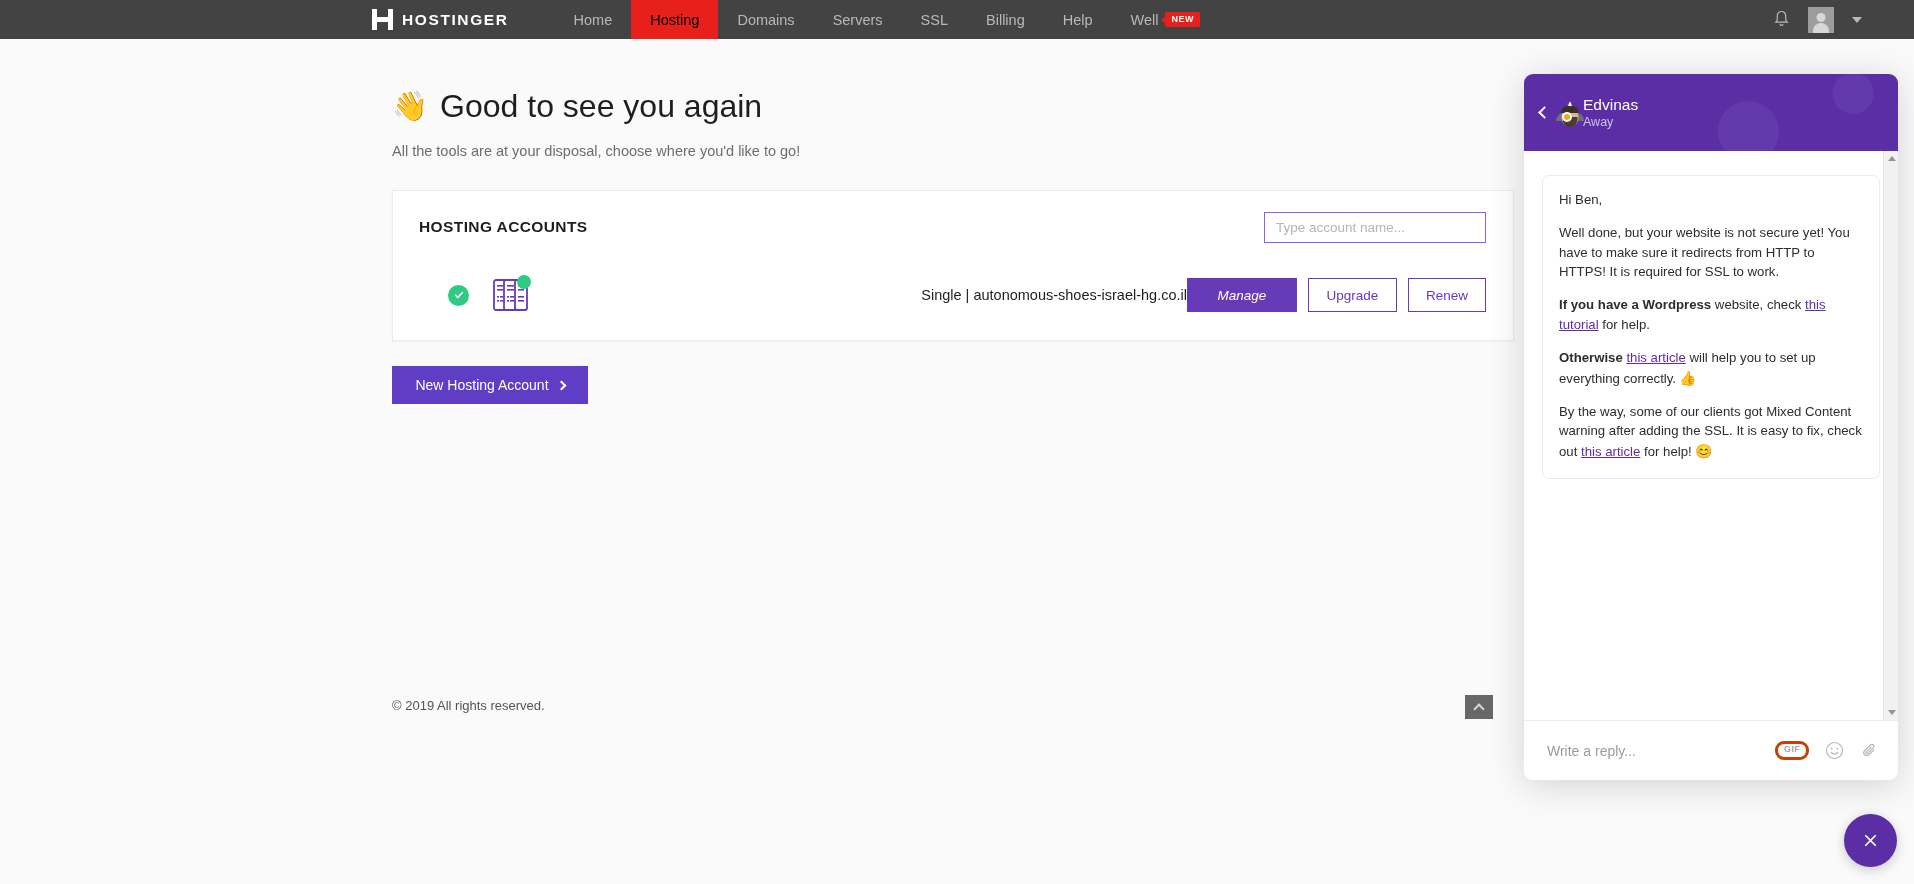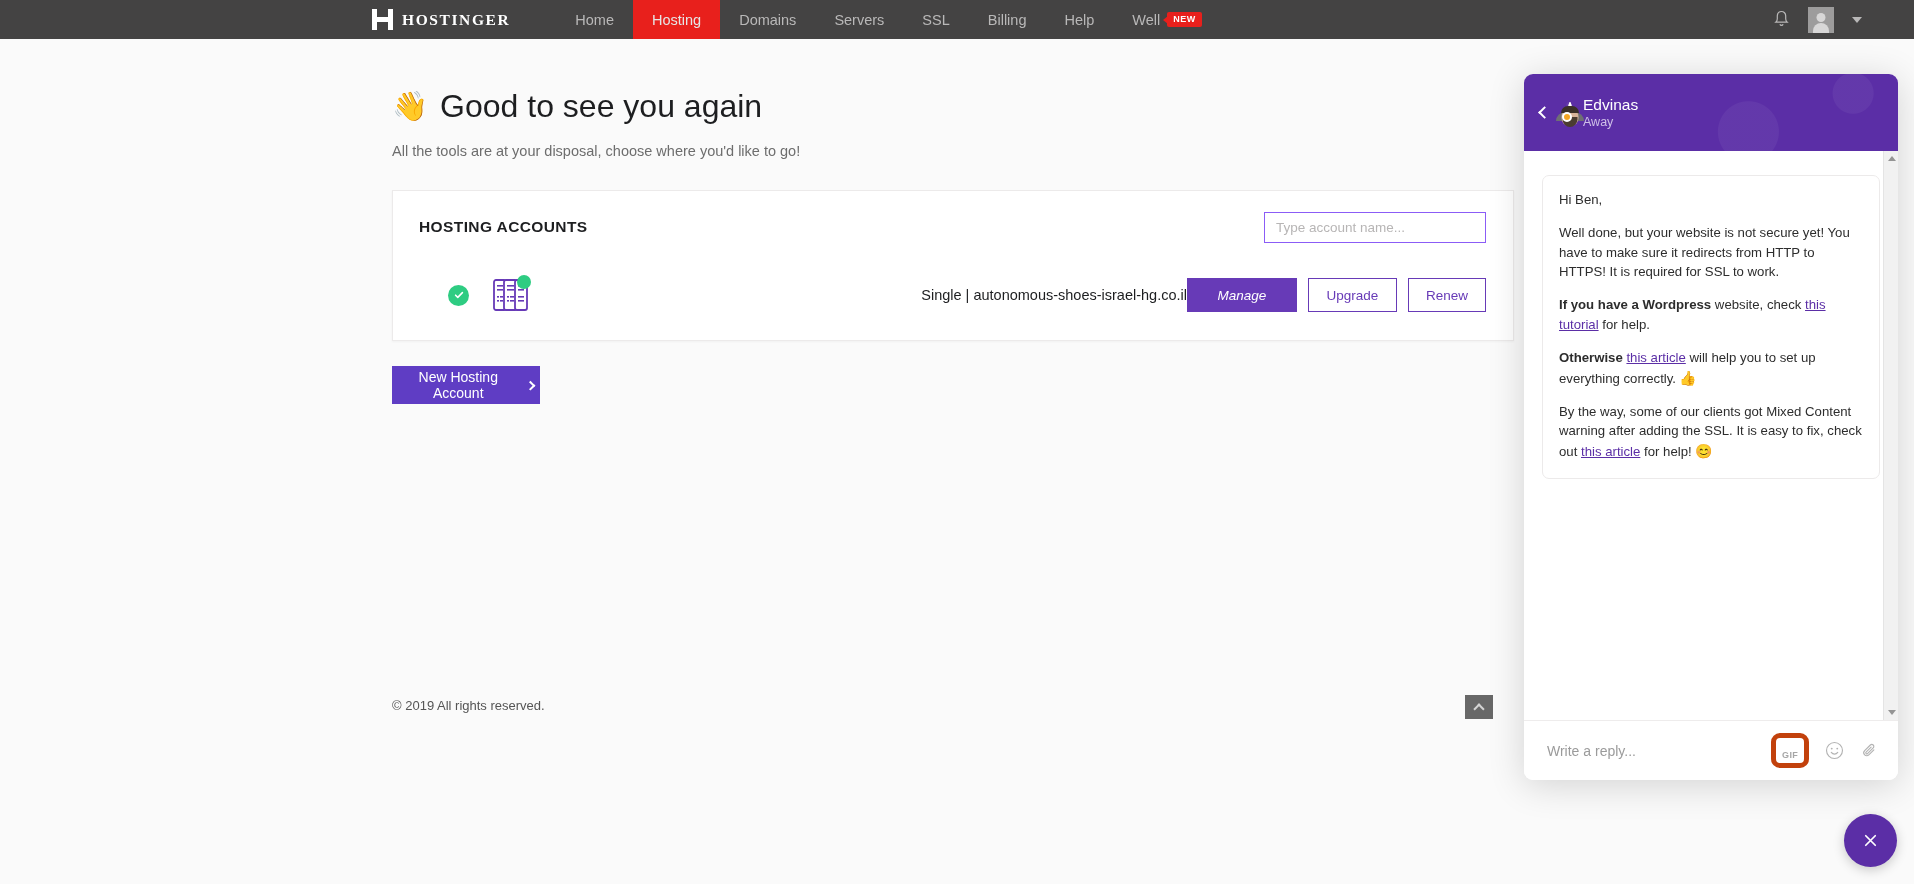--- a/index.html
+++ b/index.html
@@ -24,30 +24,30 @@
     padding-right: 46px; color: #fff;
   }
   .brand-mark {
     width: 21px; height: 21px; position: relative; flex: none;
   }
   .brand-mark span { position: absolute; background: #fff; }
   .brand-mark .l  { left: 0;  top: 0; width: 5px; height: 21px; }
   .brand-mark .r  { right: 0; top: 0; width: 5px; height: 21px; }
   .brand-mark .m  { left: 5px; top: 8px; width: 11px; height: 5px; }
   .brand-name {
-    font-size: 15.5px; font-weight: bold; letter-spacing: 1.6px; font-family: Liberation Serif, serif;
+    font-size: 15.5px; font-weight: bold; letter-spacing: 1.6px;
   }
   .nav-item {
     display: flex; align-items: center;
     padding: 0 19px;
     color: #b9b8b8; font-size: 14.5px;
     text-decoration: none; cursor: pointer;
     white-space: nowrap;
   }
-  .nav-item.active { background: #e8201c; color: #e5e5e5; }
+  .nav-item.active { background: #e8201c; color: #000000; }
   .nav-item .store-wrap { display: flex; align-items: center; gap: 7px; }
   .badge-new {
     background: #e8201c; color: #fff;
     font-size: 9px; font-weight: bold; letter-spacing: .5px;
     padding: 2px 6px 3px 6px; border-radius: 2px;
     position: relative;
   }
   .badge-new::before {
     content: ""; position: absolute; left: -4px; top: 50%;
     transform: translateY(-50%);
@@ -140,21 +140,21 @@
     height: 34px; min-width: 89px;
     display: flex; align-items: center; justify-content: center;
     font-size: 13.5px; cursor: pointer;
     font-family: "Liberation Sans", sans-serif;
   }
   .btn-primary { background: #673ab7; color: #fff; border: 1px solid #673ab7; width: 110px; font-style: italic; }
   .btn-outline { background: #fff; color: #673ab7; border: 1px solid #673ab7; }
   .btn-outline.renew { min-width: 78px; }
 
   .new-acct-btn {
-    margin-top: 25px; width: 148px; height: 38px;
+    margin-top: 25px; width: 196px; height: 38px;
     background: #5f3dc4; color: #fff; border: none;
     display: flex; align-items: center; justify-content: center; gap: 9px;
     font-size: 14px; cursor: pointer;
     font-family: "Liberation Sans", sans-serif;
   }
   .chev-right {
     width: 7px; height: 7px; border-right: 2px solid #fff;
     border-top: 2px solid #fff; transform: rotate(45deg);
   }
 
@@ -287,23 +287,23 @@
     display: flex; align-items: center; padding: 0 19px 0 21px; background: #fff;
   }
   .reply-input {
     flex: 1; border: none; outline: none; font-size: 14px;
     color: #4a4a4a; font-family: "Liberation Sans", sans-serif;
     background: transparent;
   }
   .reply-input::placeholder { color: #9b9b9b; }
   .foot-icons { display: flex; align-items: center; gap: 16px; }
   .gif-pill {
-    border: 5px solid #c2410c; border-radius: 9px;
+    border: 3px solid #c2410c; border-radius: 9px;
     font-size: 9px; font-weight: bold; color: #a6a6a6;
-    padding: 12px 6px 3px 6px; cursor: pointer; letter-spacing: .3px;
+    padding: 0 6px 3px 6px; cursor: pointer; letter-spacing: .3px;
   }
   .icon-btn { cursor: pointer; display: flex; }
 
   .chat-close {
     position: absolute; right: 17px; bottom: 17px;
     width: 53px; height: 53px; border-radius: 50%;
     background: #5b2ea6; cursor: pointer;
     display: flex; align-items: center; justify-content: center;
     box-shadow: 0 3px 12px rgba(0,0,0,.2);
   }

